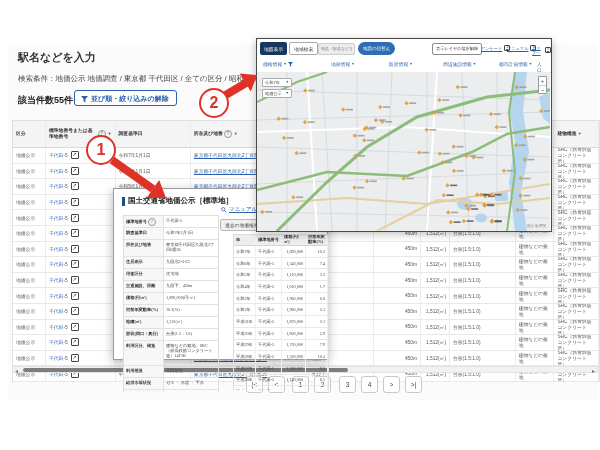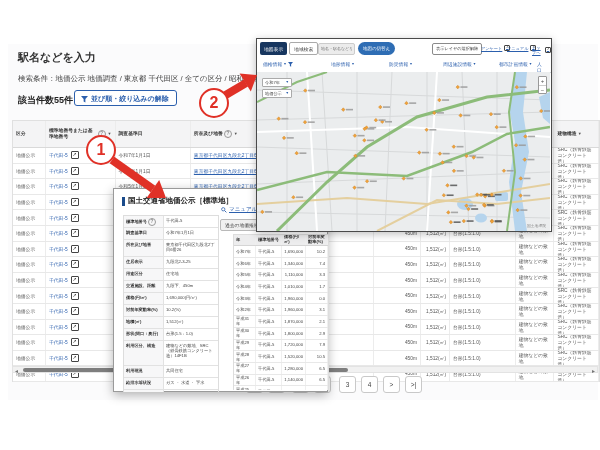--- a/index.html
+++ b/index.html
@@ -38,22 +38,22 @@
   
   .hscroll{position:absolute;left:4px;top:322px;width:586px;height:7px;background:#f1f1f1;
     border:1px solid #e3e3e3;box-sizing:border-box;}
   .hthumb{position:absolute;left:8px;top:1px;width:325px;height:4px;background:#7e7e7e;border-radius:2px;}
   .scroll-arrow{position:absolute;font-size:5px;color:#777;top:0.5px;}
   .pagi-btn{position:absolute;top:332px;width:17px;height:17px;background:#fff;border:1px solid #c9c9c9;
     border-radius:3px;font-size:6.5px;color:#444;display:flex;align-items:center;justify-content:center;
     box-sizing:border-box;}
 
   
-  .popup{position:absolute;left:113px;top:188px;width:215px;height:204px;background:#fff;
-    border:1px solid #9a9a9a;box-shadow:0 3px 10px rgba(0,0,0,.3);z-index:10;box-sizing:border-box;}
+  .popup{position:absolute;left:113px;top:188px;width:215px;height:172px;background:#fff;
+    border:1px solid #9a9a9a;box-shadow:0 3px 10px rgba(0,0,0,.3);z-index:10;box-sizing:border-box;font-family:Liberation Serif, serif;}
   .pp-bar{position:absolute;left:8px;top:8px;width:3px;height:9px;background:#1a4b8b;}
   .pp-title{position:absolute;left:14px;top:7px;font-size:7.5px;font-weight:bold;color:#222;}
   .pp-manual{position:absolute;left:107px;top:17px;font-size:5.5px;color:#2b5fad;
     text-decoration:underline;display:flex;align-items:center;gap:2px;}
   .pp-histbtn{position:absolute;left:106px;top:30px;width:90px;height:12px;background:#f0f0f0;
     border:1px solid #b9b9b9;border-radius:2px;font-size:4.8px;color:#333;display:flex;
     align-items:center;padding-left:4px;box-sizing:border-box;}
   .ftable{position:absolute;left:9px;top:26px;width:94px;border:1px solid #ddd;border-bottom:none;
     overflow:hidden;height:176px;}
   .frow{display:flex;border-bottom:1px solid #e2e2e2;}

